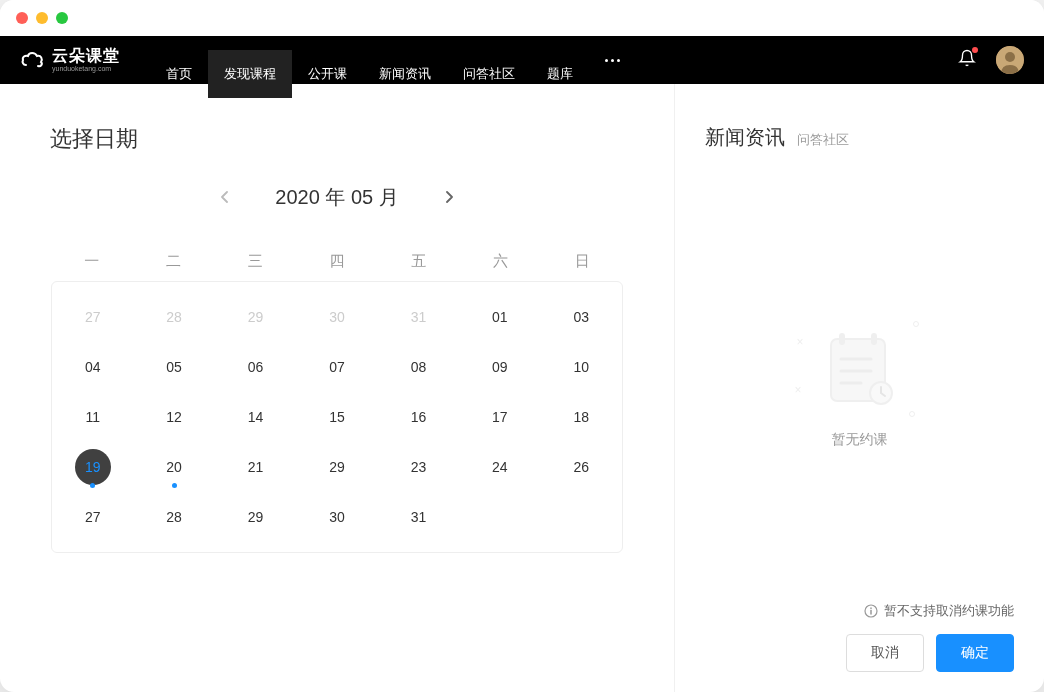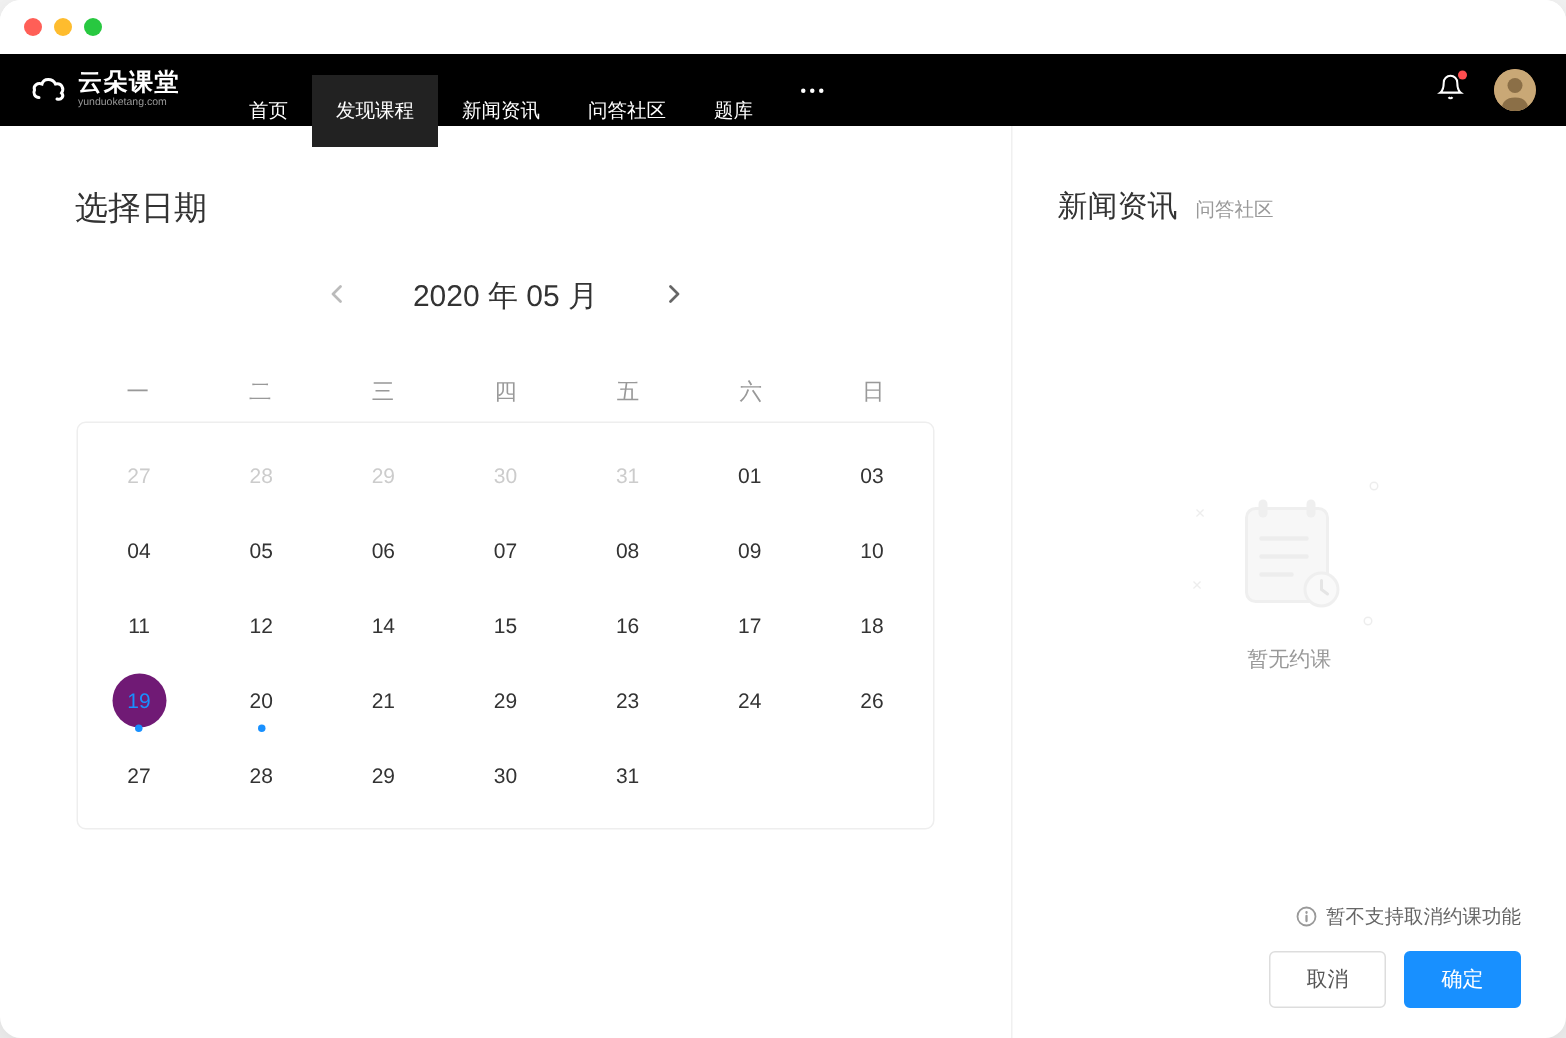--- a/index.html
+++ b/index.html
@@ -32,21 +32,21 @@
     .cal-header { display: flex; align-items: center; justify-content: center; gap: 40px; margin-bottom: 30px; }
     .cal-nav-btn { cursor: pointer; padding: 4px; color: #999; }
     .cal-month { font-size: 20px; color: #333; }
     .calendar { border: 1px solid transparent; }
     .cal-weekdays { display: grid; grid-template-columns: repeat(7, 1fr); padding: 10px 0; }
     .cal-weekday { text-align: center; font-size: 15px; color: #999; }
     .cal-grid { display: grid; grid-template-columns: repeat(7, 1fr); border: 1px solid #eee; border-radius: 6px; padding: 10px 0; }
     .cal-cell { height: 50px; display: flex; flex-direction: column; align-items: center; justify-content: center; position: relative; cursor: pointer; }
     .cal-day { font-size: 14px; color: #333; width: 36px; height: 36px; display: flex; align-items: center; justify-content: center; border-radius: 50%; }
     .cal-cell.other-month .cal-day { color: #ccc; }
-    .cal-cell.selected .cal-day { background: #701a75; color: #1890ff; }
+    .cal-cell.selected .cal-day { background: #404040; color: #1890ff; }
     .cal-dot { width: 5px; height: 5px; background: #1890ff; border-radius: 50%; position: absolute; bottom: 4px; }
     .right-panel { width: 370px; border-left: 1px solid #f0f0f0; padding: 40px 30px 20px; display: flex; flex-direction: column; }
     .right-header { display: flex; align-items: baseline; gap: 12px; margin-bottom: 20px; }
     .right-title { font-size: 20px; color: #333; font-weight: 500; }
     .right-subtitle { font-size: 13px; color: #999; }
     .empty-state { flex: 1; display: flex; flex-direction: column; align-items: center; justify-content: center; gap: 16px; }
     .empty-icon { width: 90px; height: 90px; opacity: 0.5; position: relative; }
     .empty-text { font-size: 14px; color: #999; }
     .right-footer { margin-top: auto; }
     .notice { display: flex; align-items: center; gap: 6px; font-size: 13px; color: #666; margin-bottom: 14px; justify-content: flex-end; }
@@ -74,20 +74,21 @@
         <path d="M6 18 C3 18 2 15 3 13 C2 10 5 8 8 9 C9 5 15 5 17 9 C21 8 23 12 21 15 C23 17 21 20 18 19" fill="none" stroke="#fff" stroke-width="2" stroke-linecap="round"></path>
       </svg>
       <div class="logo-text">
         <span class="logo-main">云朵课堂</span>
         <span class="logo-sub">yunduoketang.com</span>
       </div>
     </div>
     <div class="nav" id="nav-menu">
         <div class="nav-item">首页</div>
         <div class="nav-item active">发现课程</div>
+        <div class="nav-item">公开课</div>
         <div class="nav-item">新闻资讯</div>
         <div class="nav-item">问答社区</div>
         <div class="nav-item">题库</div>
       </div>
     <div class="nav-more">
       <span></span>
         <span></span>
         <span></span>
     </div>
     <div class="topbar-right">

